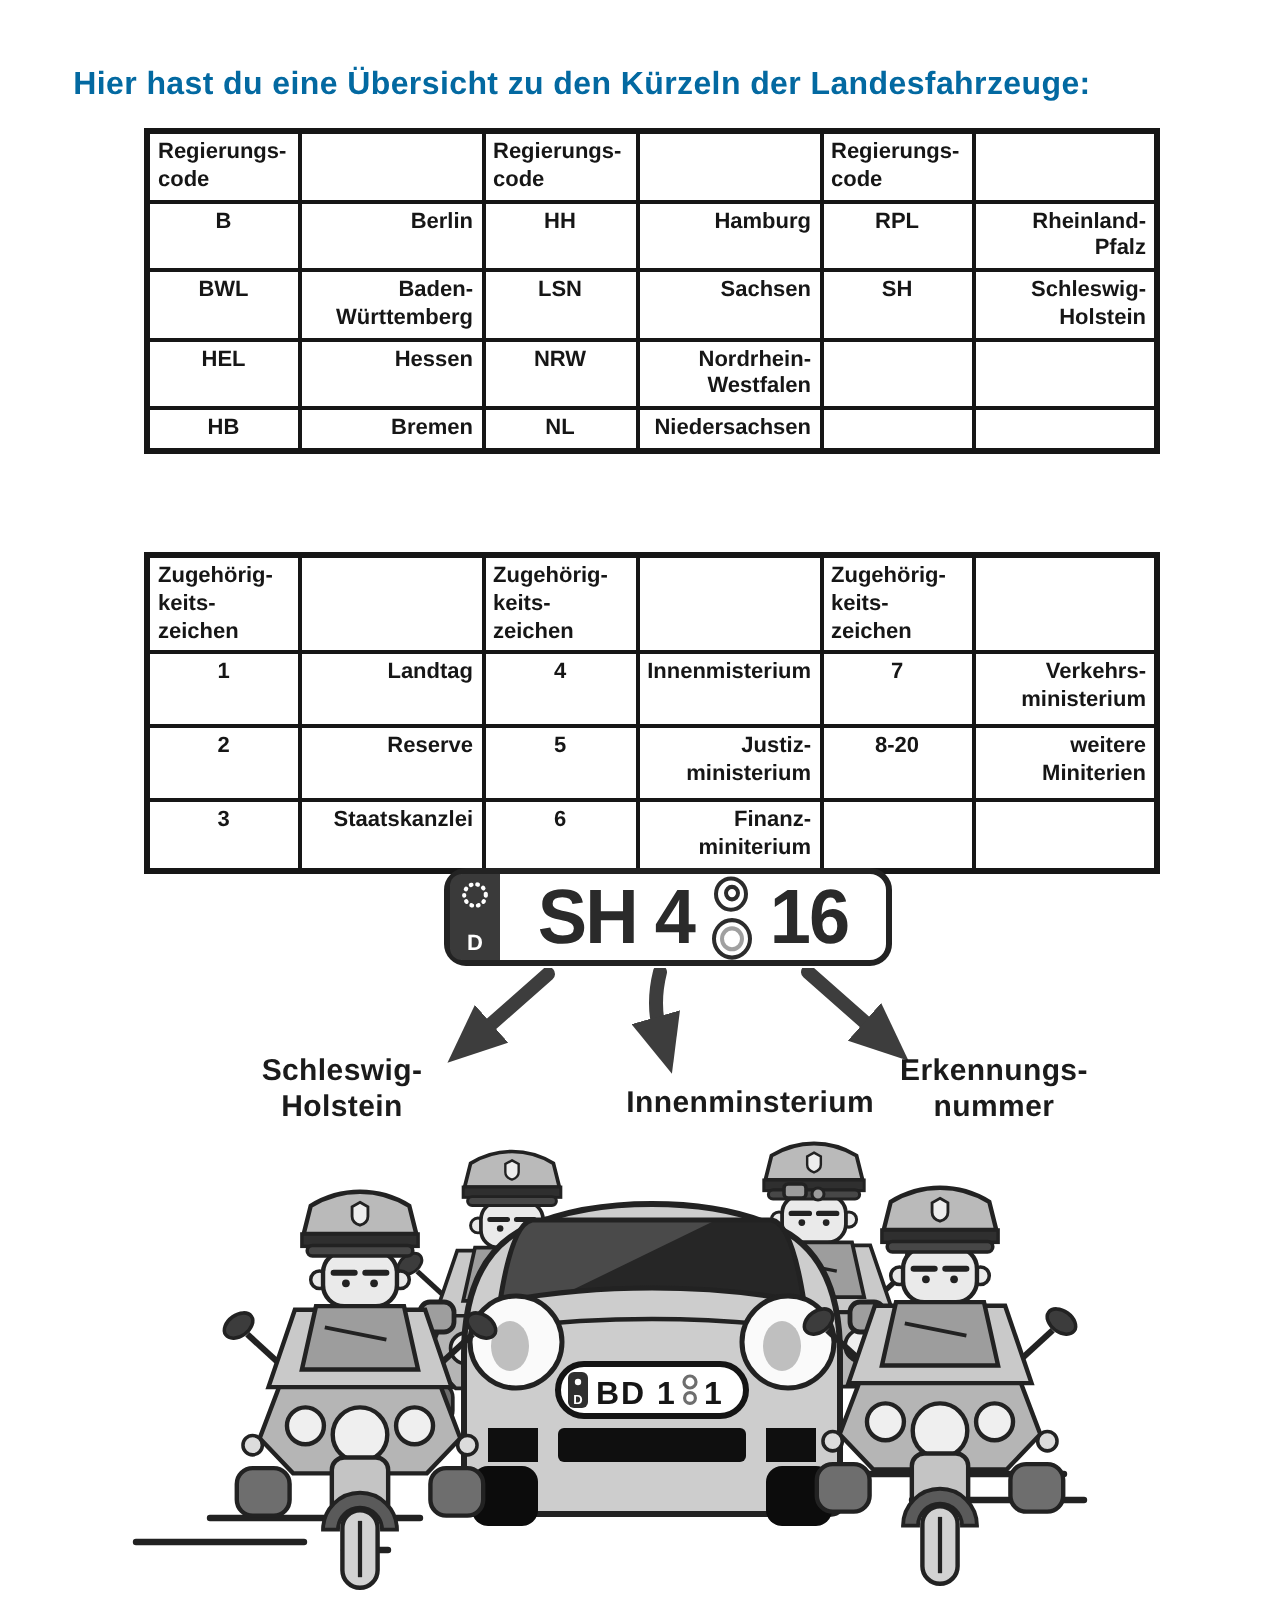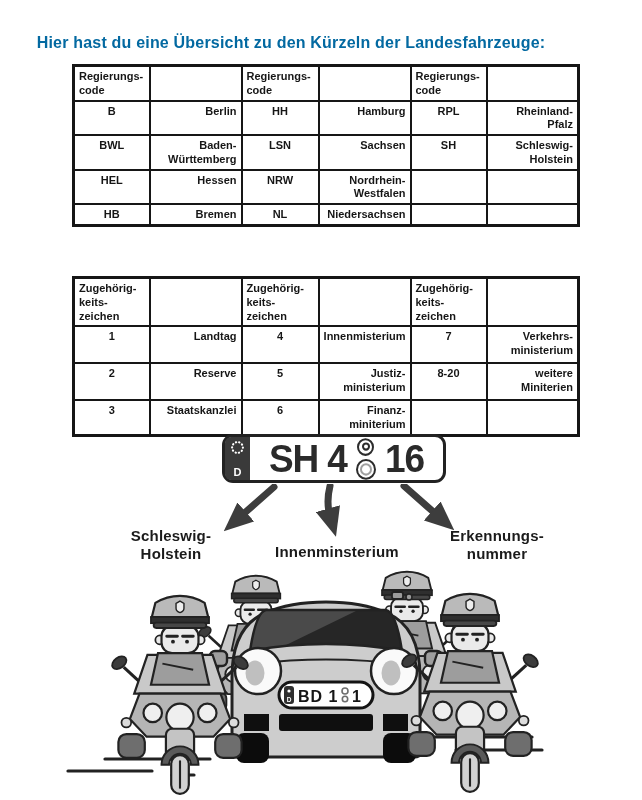--- a/index.html
+++ b/index.html
@@ -42,21 +42,21 @@
     display:flex;align-items:center;justify-content:center;}
   .seal-top .inner{width:4px;height:4px;border:2px solid #2c2c2c;border-radius:50%;}
   .seal-bottom{width:16px;height:16px;border:2.5px solid #2c2c2c;border-radius:50%;
     display:flex;align-items:center;justify-content:center;}
   .seal-bottom .inner{width:8px;height:8px;border:2.5px solid #a0a0a0;border-radius:50%;}
   .callout{
     position:absolute;text-align:center;font-size:15px;line-height:1.18;color:#1b1b1b;
     white-space:pre-line;letter-spacing:.2px;
   }
   #label-left{left:81px;top:527px;width:180px;}
-  #label-mid{left:237px;top:543px;width:200px;}
+  #label-mid{left:237px;top:543px;width:200px;text-align:right;}
   #label-right{left:407px;top:527px;width:180px;}
   svg text{font-family:"Liberation Sans","DejaVu Sans",sans-serif;}
 </style>
 </head>
 <body>
 
 <div class="sheet">
 
   <div class="title">Hier hast du eine Übersicht zu den Kürzeln der Landesfahrzeuge:</div>
 

